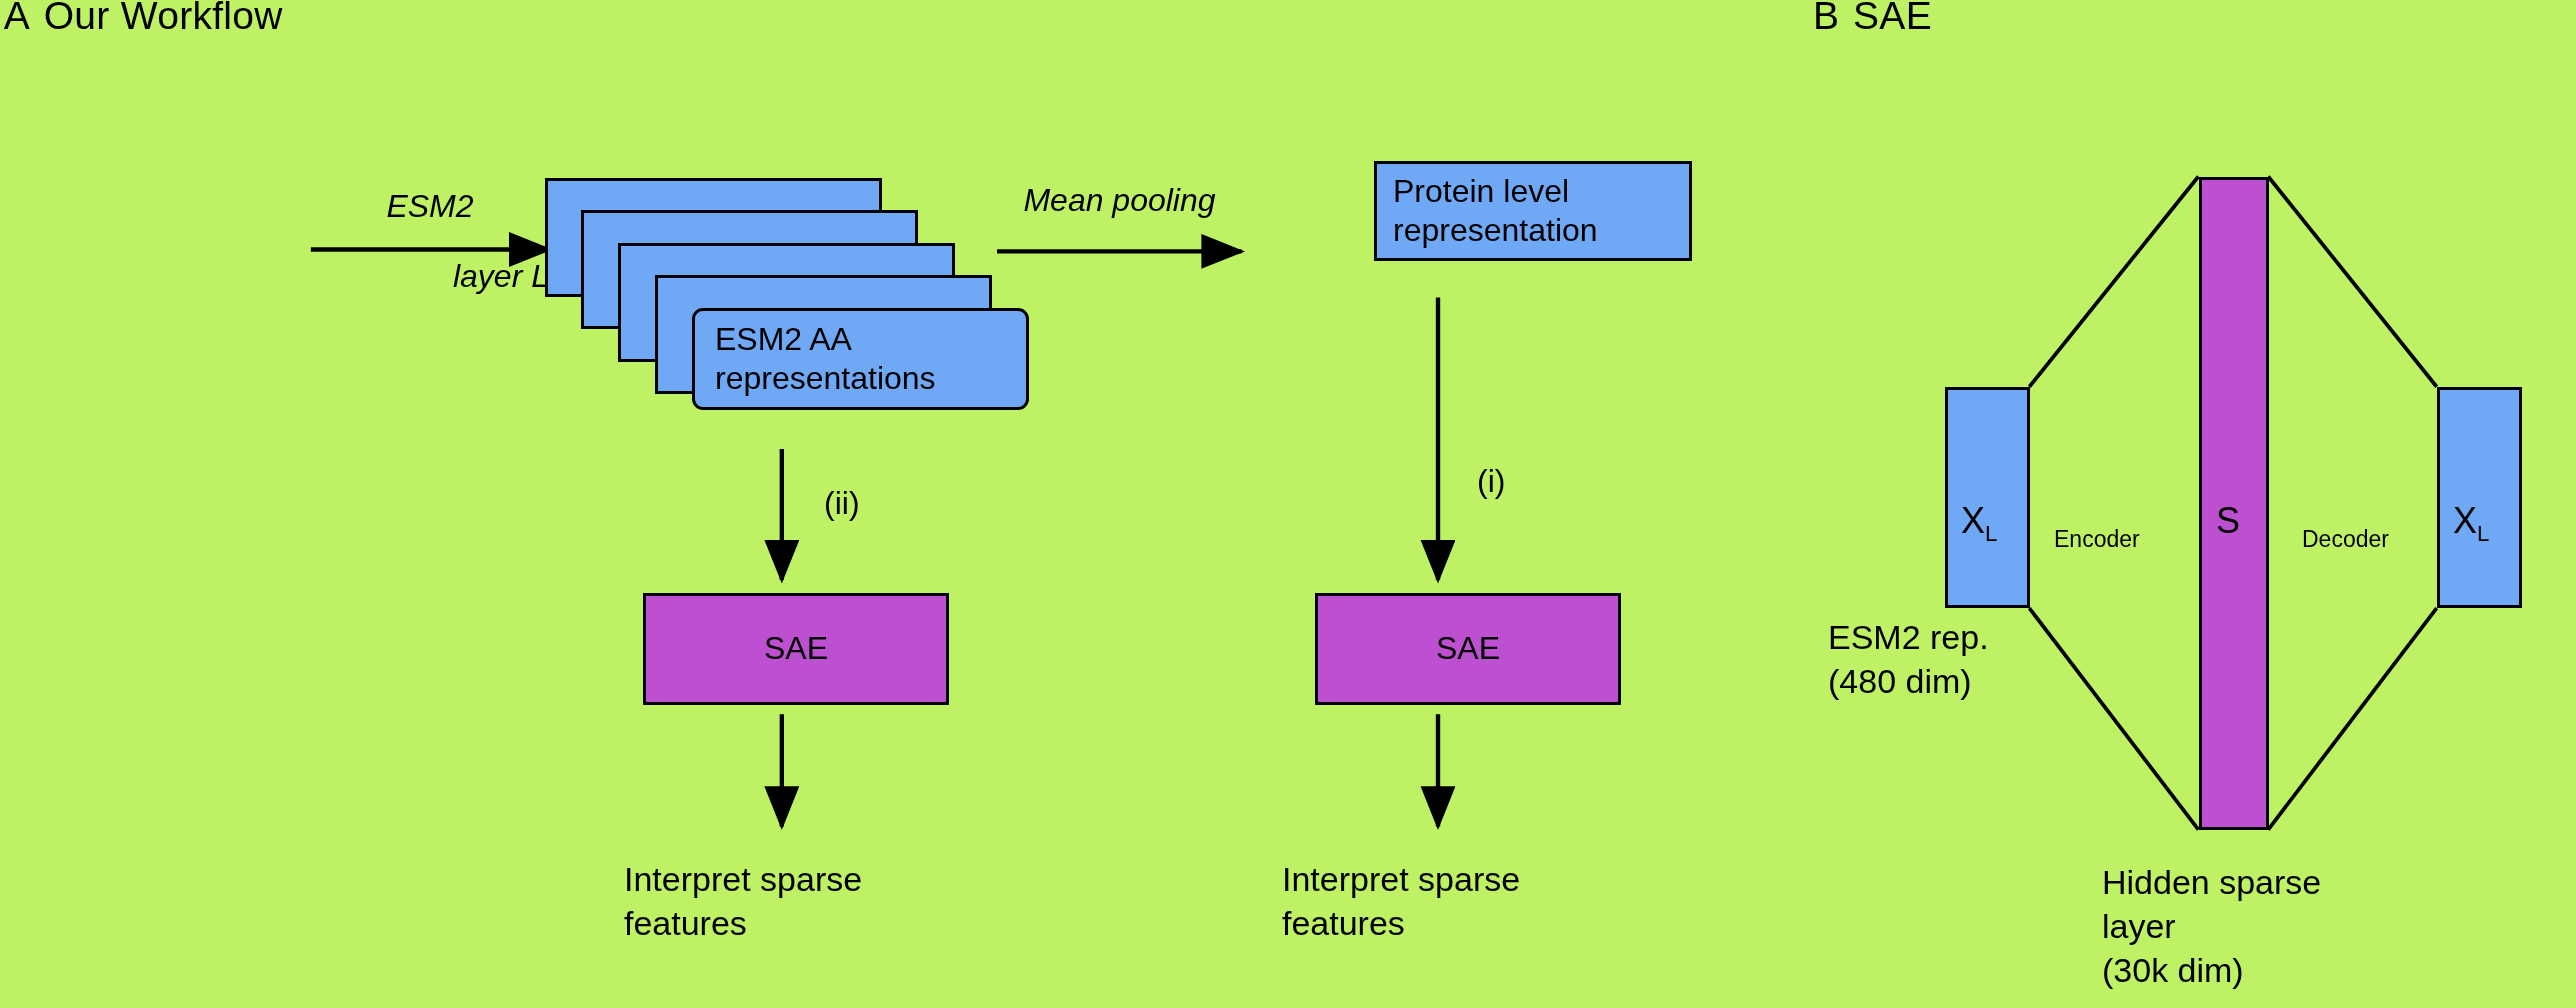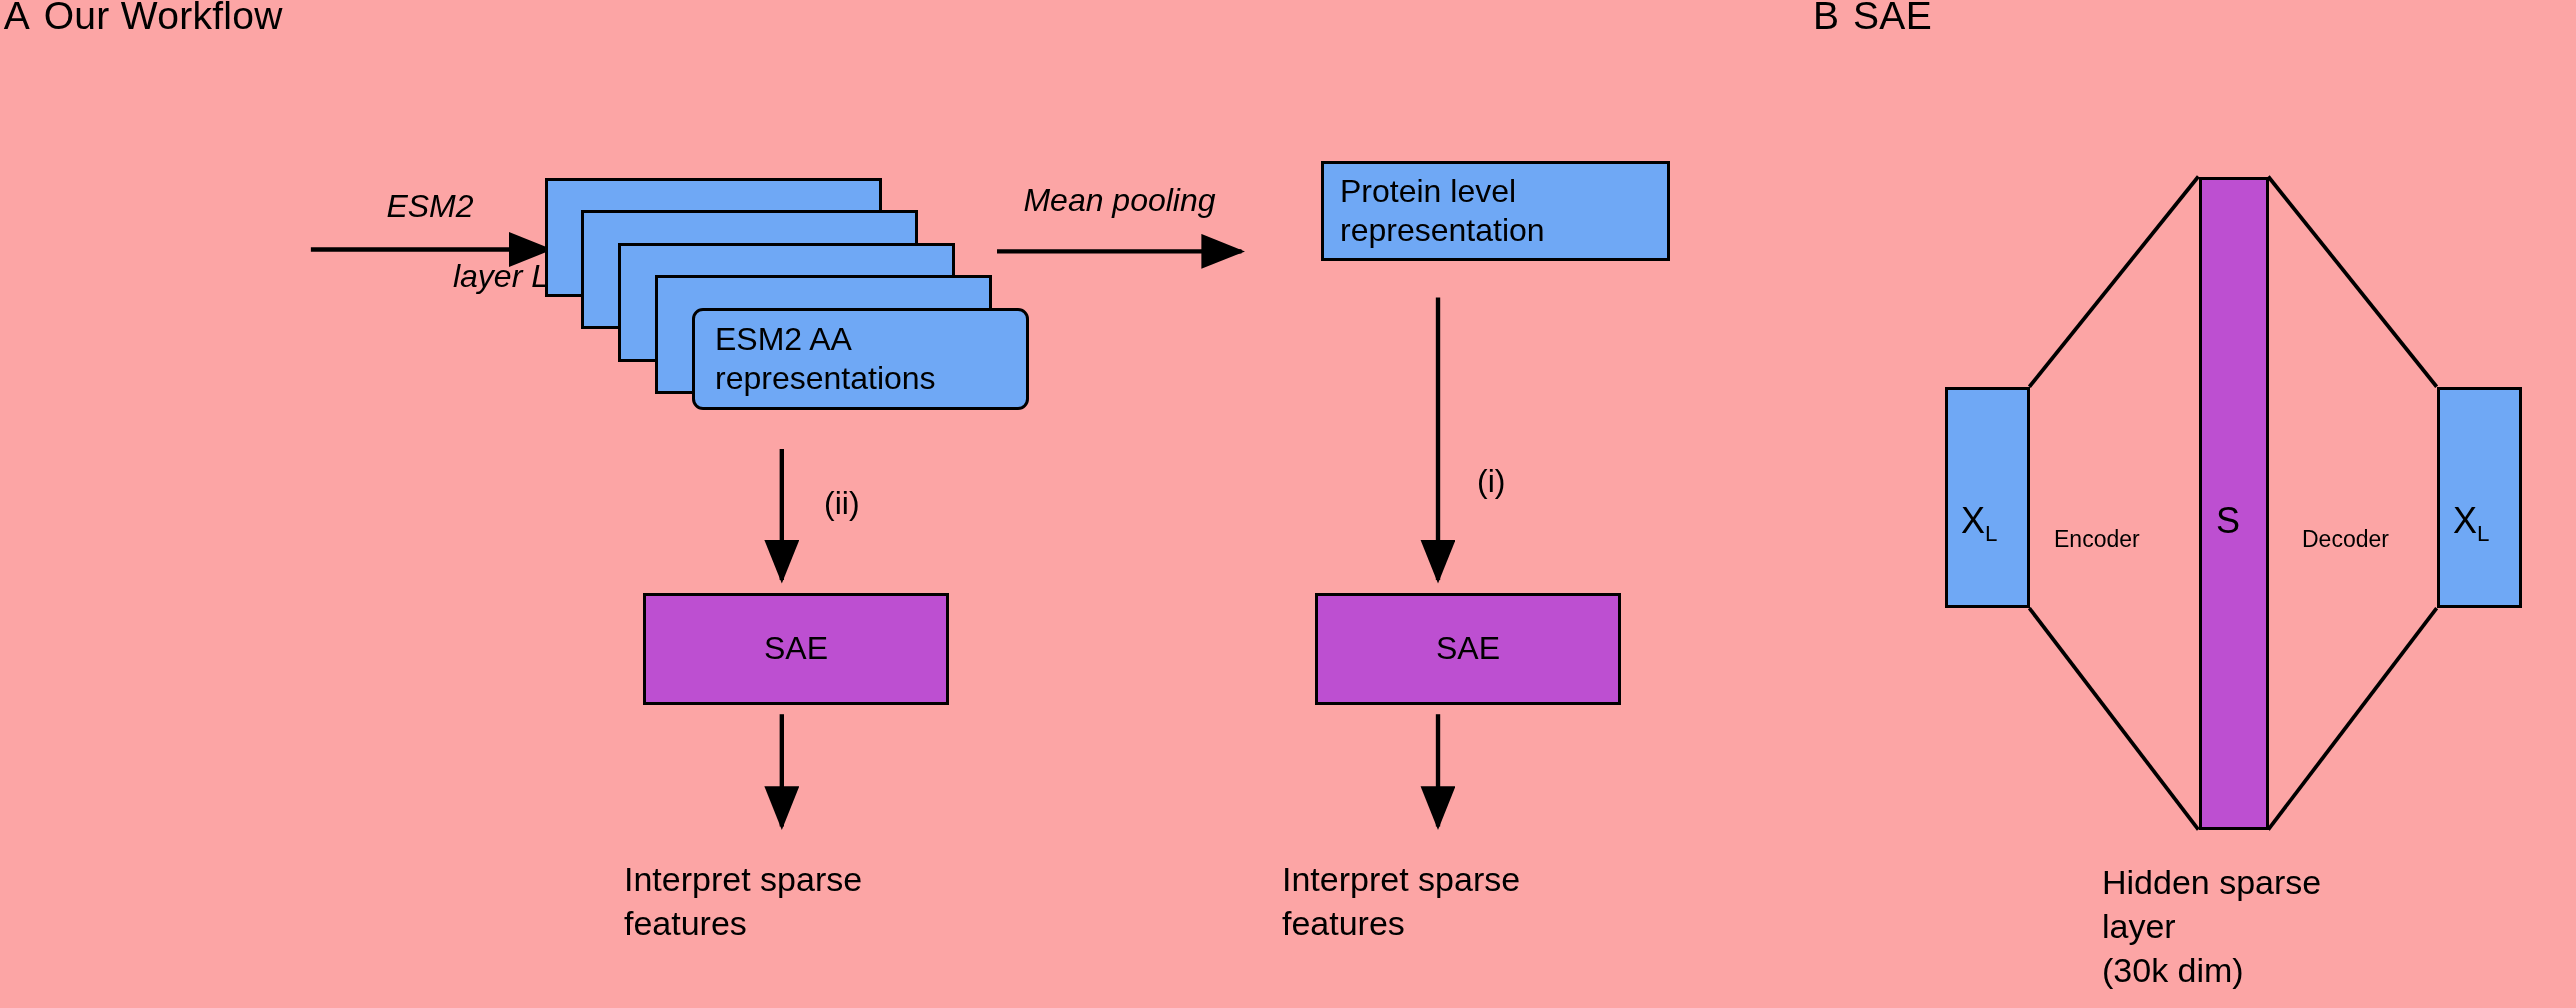--- a/index.html
+++ b/index.html
@@ -9,21 +9,21 @@
     background: #ffffff;
   }
   body {
     font-family: "Liberation Sans", sans-serif;
     color: #000000;
   }
   #figure {
     position: relative;
     width: 2576px;
     height: 1008px;
-    background: #fca5a5;
+    background: #bef264;
     overflow: hidden;
   }
   .abs { position: absolute; }
 
   
   .panel-title {
     font-size: 39px;
     line-height: 1.05;
     color: #000;
     white-space: nowrap;
@@ -162,21 +162,21 @@
   <div class="abs box box-blue" style="left:581px; top:210px;  width:337px; height:119px;"></div>
   <div class="abs box box-blue" style="left:618px; top:243px;  width:337px; height:119px;"></div>
   <div class="abs box box-blue" style="left:655px; top:275px; width:337px; height:119px;"></div>
   <div class="abs box box-blue" style="left:692px; top:308px; width:337px; height:102px;border-radius:11px;">
     <span class="box-label card-stack-label">ESM2 AA
 representations</span>
   </div>
 
   <div class="abs arrow-label" style="left:997px; top:181px; width:245px;">Mean pooling</div>
 
-  <div class="abs box box-blue" style="left:1321px; top:161px; width:349px; height:100px;">
+  <div class="abs box box-blue" style="left:1374px; top:161px; width:318px; height:100px;">
     <span class="box-label plr-label">Protein level
 representation</span>
   </div>
 
   <div class="abs step-label" style="left:824px; top:484px;">(ii)</div>
   <div class="abs step-label" style="left:1477px; top:462px;">(i)</div>
 
   <div class="abs box box-purple" style="left:643px; top:593px; width:306px; height:112px;">
     <span class="box-label box-label-center">SAE</span>
   </div>
@@ -198,18 +198,20 @@
 
   <div class="abs box box-blue" style="left:1945px; top:387px; width:85px; height:221px;"></div>
   <div class="abs sae-col-label" style="left:1961px; top:480px;"><span>X</span><span class="sub">L</span></div>
 
   <div class="abs box box-blue" style="left:2437px; top:387px; width:85px; height:221px;"></div>
   <div class="abs sae-col-label" style="left:2453px; top:480px;"><span>X</span><span class="sub">L</span></div>
 
   <div class="abs sae-side-label" style="left:2054px; top:482px;">Encoder</div>
   <div class="abs sae-side-label" style="left:2302px; top:482px;">Decoder</div>
 
+  <div class="abs caption" style="left:1828px; top:615px;">ESM2 rep.
+(480 dim)</div>
   <div class="abs caption" style="left:2102px; top:860px;">Hidden sparse
 layer
 (30k dim)</div>
 
 </div>
 
 
 </body></html>

